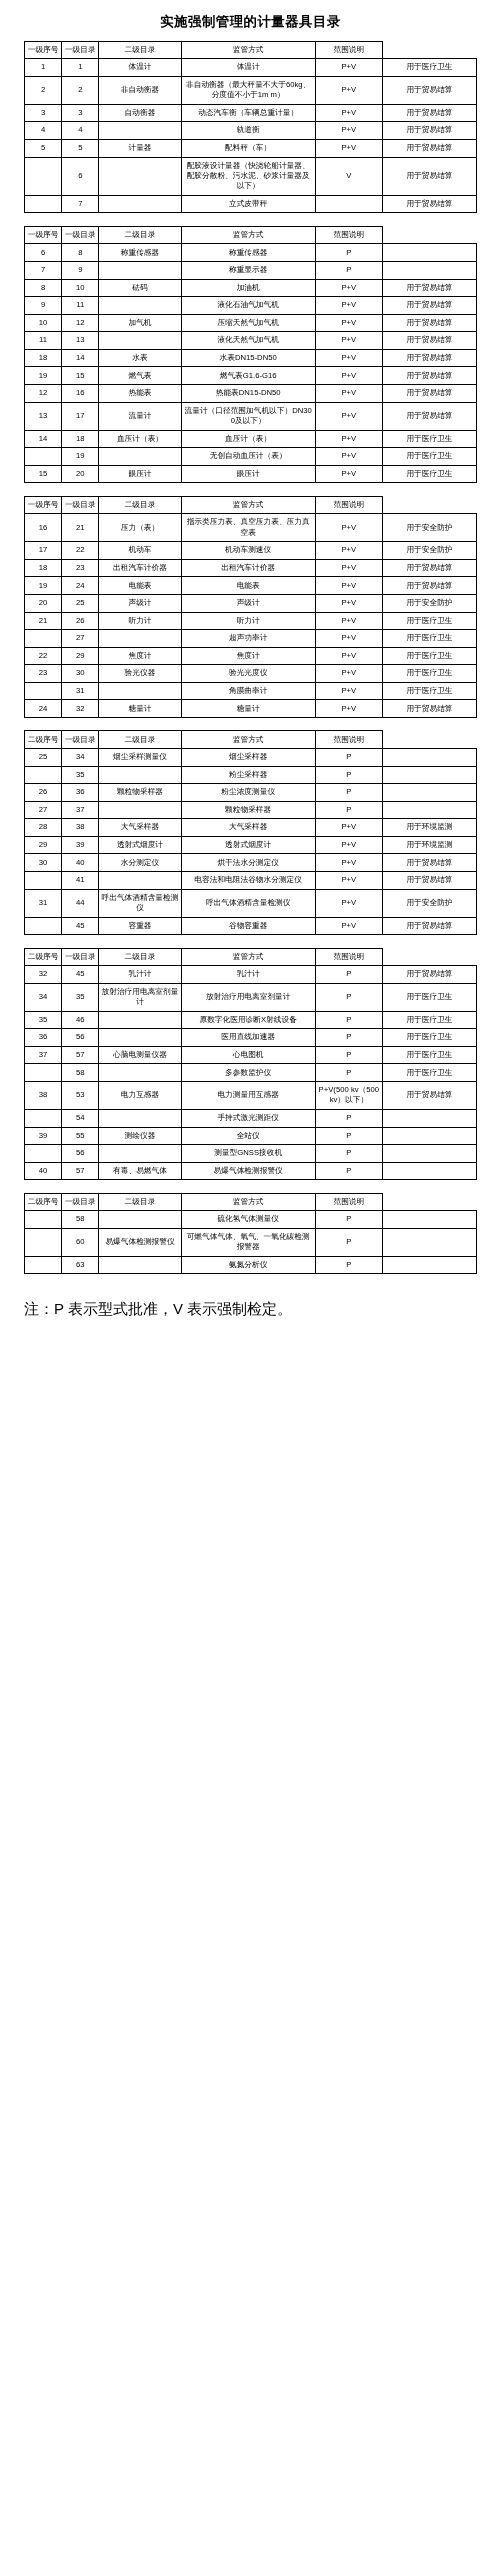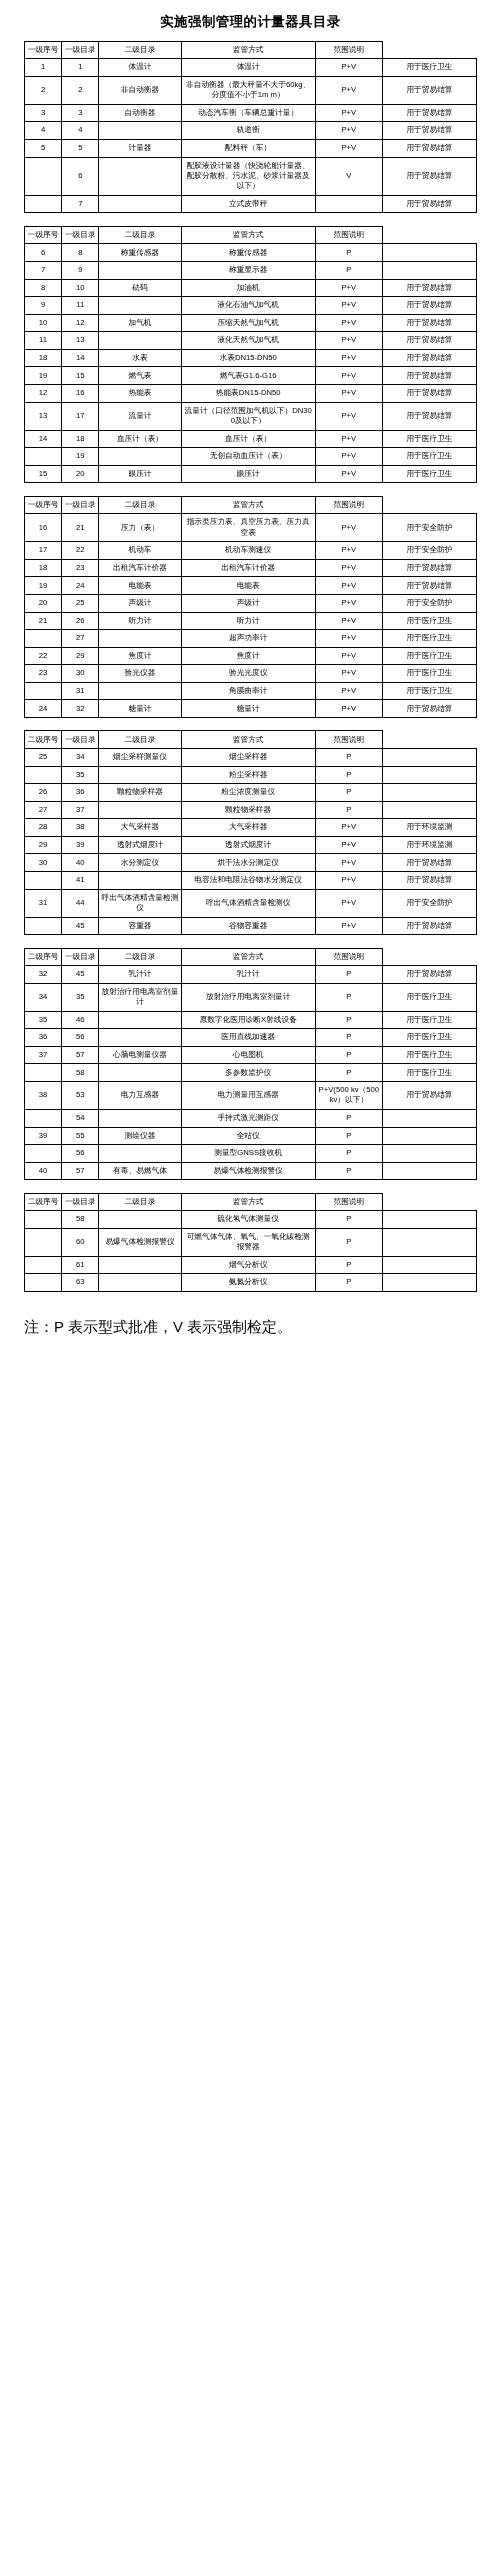--- a/index.html
+++ b/index.html
@@ -534,28 +534,20 @@
           <tr>
             <td class="c0"></td>
             <td class="c1">60</td>
             <td class="c2">易爆气体检测报警仪</td>
             <td class="c3">可燃气体气体、氧气、一氧化碳检测报警器</td>
             <td class="c4">P</td>
             <td class="c5"></td>
           </tr>
           <tr>
             <td class="c0"></td>
-            <td class="c1">61</td>
-            <td class="c2"></td>
-            <td class="c3">烟气分析仪</td>
-            <td class="c4">P</td>
-            <td class="c5"></td>
-          </tr>
-          <tr>
-            <td class="c0"></td>
             <td class="c1">63</td>
             <td class="c2"></td>
             <td class="c3">氨氮分析仪</td>
             <td class="c4">P</td>
             <td class="c5"></td>
           </tr>
         </tbody>
       </table>
       <div class="spacer"></div>
     </div>

